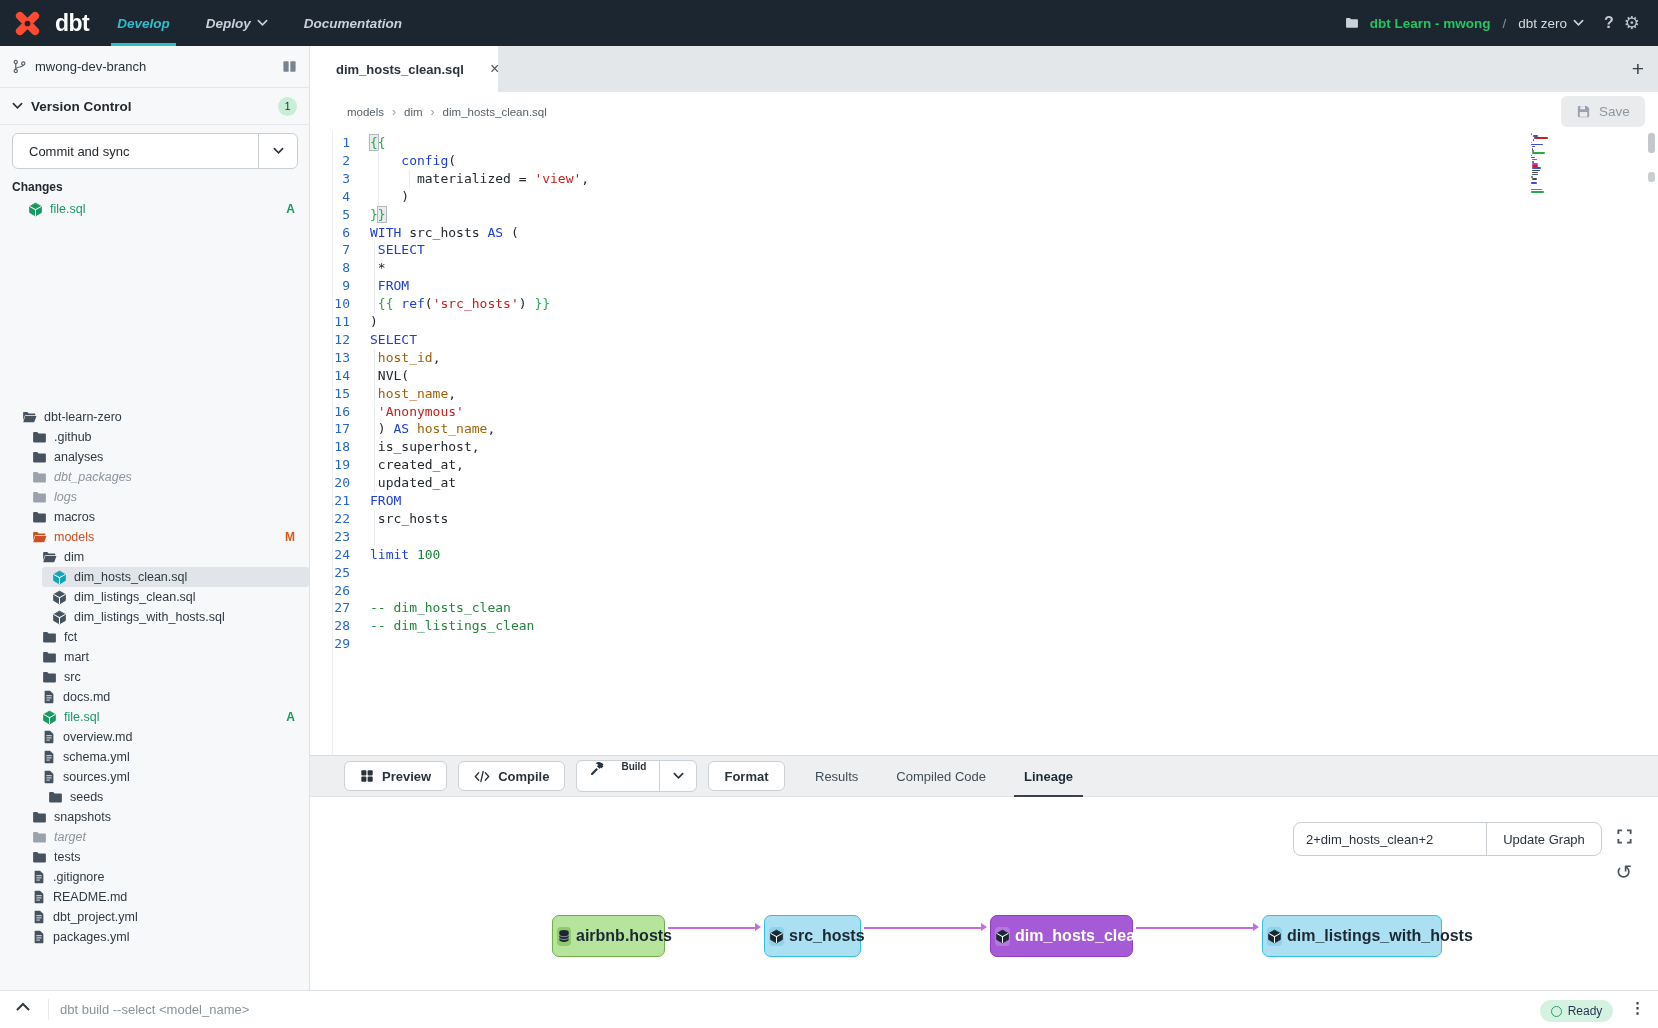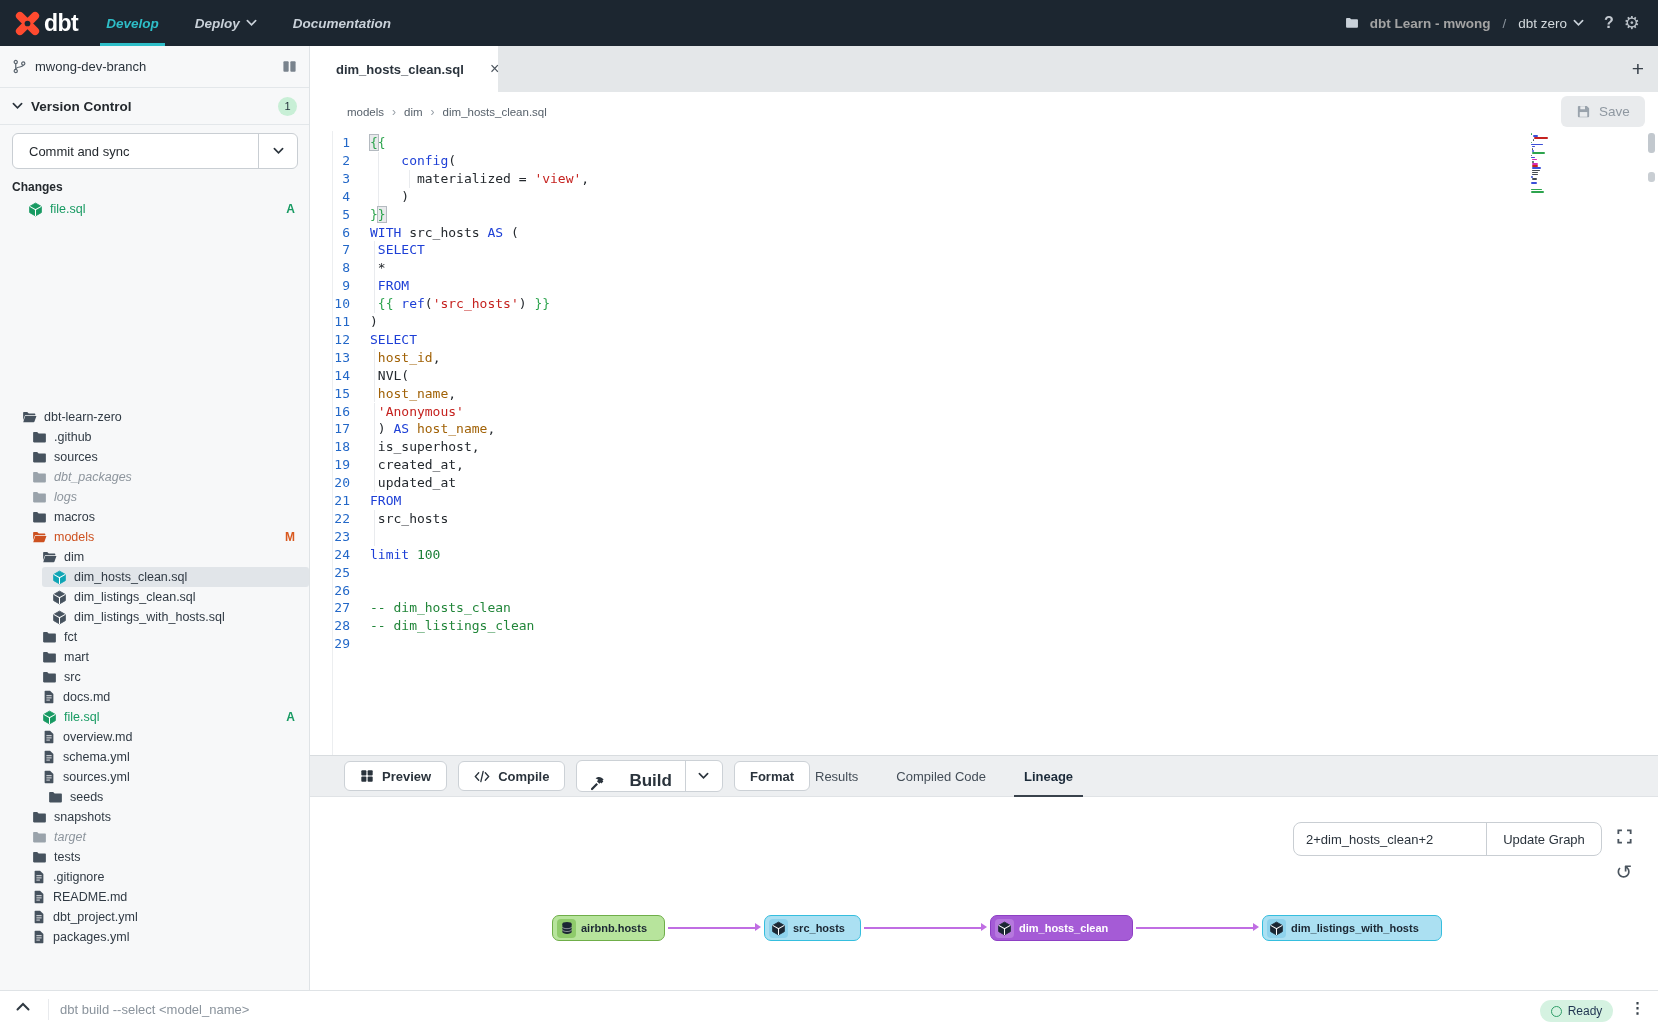--- a/index.html
+++ b/index.html
@@ -1,28 +1,28 @@
 <!DOCTYPE html>
 <html><head>
 <meta charset="utf-8">
 <style>
   html,body{margin:0;padding:0;background:#fff;font-family:"Liberation Sans",sans-serif;}
   #app{position:relative;width:1658px;height:1028px;overflow:hidden;background:#fff;}
   .abs{position:absolute;}
 
   
   .topnav{left:0;top:0;width:1658px;height:46px;background:#1c2630;display:flex;align-items:center;z-index:30;}
-  .logo{display:flex;align-items:center;gap:3px;padding:0 14px 0 14px;cursor:pointer;}
+  .logo{display:flex;align-items:center;gap:14px;padding:0 14px 0 14px;cursor:pointer;}
   .logo-word{color:#fff;font-size:23px;font-weight:bold;letter-spacing:-.5px;}
   .nav-items{display:flex;align-items:center;height:100%;margin-left:14px;gap:36px;font-style:italic;}
   .nav-item{position:relative;height:100%;display:flex;align-items:center;gap:6px;color:#c9d1d9;font-size:13.5px;font-weight:bold;cursor:pointer;}
   .nav-item.active{color:#2ebec8;}
   .nav-item.active::after{content:"";position:absolute;left:-6px;right:-6px;bottom:0;height:3px;background:#2ebec8;}
   .tn-right{margin-left:auto;display:flex;align-items:center;gap:10px;padding-right:18px;color:#c9d1d9;font-size:13.5px;}
-  .tn-project{font-weight:bold;color:#a3a3a3;display:flex;align-items:center;gap:11px;cursor:pointer;}
+  .tn-project{font-weight:bold;color:#22c55e;display:flex;align-items:center;gap:11px;cursor:pointer;}
   .tn-sep{color:#8a939c;margin:0 2px;}
   .tn-env{display:flex;align-items:center;gap:6px;color:#d4dade;cursor:pointer;}
   .tn-help{color:#c3c9d0;font-weight:bold;font-size:16px;margin-left:10px;cursor:pointer;}
   .tn-gear{cursor:pointer;line-height:1;}
 
   
   .sidebar{left:0;top:46px;width:310px;height:944px;background:#f7f8f9;border-right:1px solid #dfe3e6;box-sizing:border-box;}
   .branch-row{position:absolute;left:0;top:0;width:100%;height:42px;border-bottom:1px solid #e3e7ea;display:flex;align-items:center;padding:0 12px;box-sizing:border-box;gap:8px;}
   .branch-name{font-size:13px;color:#2a333c;}
   .branch-row .right{margin-left:auto;cursor:pointer;}
@@ -73,35 +73,35 @@
   .mmb{position:absolute;height:1.6px;border-radius:1px;}
   .vsb{position:absolute;left:1337px;top:0;width:9px;height:624px;}
   .vsb .th1{position:absolute;left:1px;top:2px;width:7px;height:20px;background:#c2c8ce;border-radius:3px;}
   .vsb .th2{position:absolute;left:1px;top:41px;width:7px;height:10px;background:#c9ced3;border-radius:3px;}
 
   
   .toolbar{left:310px;top:755px;width:1348px;height:42px;background:#edeff1;border-top:1px solid #d8dcdf;border-bottom:1px solid #e0e3e6;box-sizing:border-box;}
   .tb-btns{position:absolute;left:34px;top:0;height:100%;display:flex;align-items:center;gap:11px;}
   .btn{height:30px;background:#fff;border:1px solid #ccd1d6;border-radius:6px;display:flex;align-items:center;gap:8px;padding:0 15px;font-size:13px;font-weight:bold;color:#2a333c;cursor:pointer;box-sizing:border-box;}
   .btn-split{display:flex;height:30px;border:1px solid #ccd1d6;border-radius:6px;background:#fff;overflow:hidden;}
-  .btn-split .main{display:flex;align-items:flex-end;gap:24px;padding:0 13px;font-size:17px;font-weight:bold;color:#2a333c;cursor:pointer;}
+  .btn-split .main{display:flex;align-items:flex-start;gap:16px;padding:0 13px;font-size:10px;font-weight:bold;color:#2a333c;cursor:pointer;}
   .btn-split .chev{width:36px;display:flex;align-items:center;justify-content:center;border-left:1px solid #ccd1d6;cursor:pointer;}
   .rtabs{position:absolute;left:505px;top:0;height:100%;display:flex;align-items:center;gap:38px;}
   .rtab{position:relative;height:100%;display:flex;align-items:center;font-size:13px;color:#434d57;cursor:pointer;}
   .rtab.active{color:#1c2b3a;font-weight:bold;}
   .rtab.active::after{content:"";position:absolute;left:-10px;right:-10px;bottom:-1px;height:2.5px;background:#39424c;}
 
   
   .lineage{left:310px;top:797px;width:1348px;height:193px;background:#fff;}
   .lin-ctrl{position:absolute;left:983px;top:25px;height:34px;display:flex;border:1px solid #c9ced3;border-radius:8px;background:#fff;box-sizing:border-box;}
   .lin-input{width:192px;display:flex;align-items:center;padding-left:12px;font-size:13px;color:#2a333c;box-sizing:border-box;}
   .lin-update{width:114px;display:flex;align-items:center;justify-content:center;font-size:13px;color:#2a333c;border-left:1px solid #c9ced3;cursor:pointer;}
   .lin-icon{position:absolute;left:1300px;width:28px;height:28px;display:flex;align-items:center;justify-content:center;cursor:pointer;}
   .refresh-glyph{font-size:20px;color:#4a545e;font-family:"DejaVu Sans",sans-serif;line-height:1;}
-  .lnode{position:absolute;top:118px;height:26px;border-radius:7px;display:flex;align-items:center;gap:5px;padding:0 9px 0 4px;box-sizing:border-box;font-size:11px;font-weight:bold;cursor:pointer;white-space:nowrap;}
+  .lnode{position:absolute;top:118px;height:42px;border-radius:7px;display:flex;align-items:center;gap:5px;padding:0 9px 0 4px;box-sizing:border-box;font-size:16px;font-weight:bold;cursor:pointer;white-space:nowrap;}
   .lnode .chip{width:19px;height:19px;border-radius:4px;display:flex;align-items:center;justify-content:center;}
   .lnode.source{background:#b7e49c;border:1.5px solid #6fae49;color:#1b2733;}
   .lnode.source .chip{background:#8fcb6b;}
   .lnode.model{background:#abe0f2;border:1.5px solid #35bede;color:#1b2733;}
   .lnode.model .chip{background:#8ed2ec;}
   .lnode.focal{background:#a55bd6;border:1.5px solid #8e3fc4;color:#fff;}
   .lnode.focal .chip{background:#b678de;}
   .ledge{position:absolute;height:1.6px;background:#c06ee3;top:130px;}
   .lhead{position:absolute;top:126px;width:0;height:0;border-left:6px solid #c06ee3;border-top:4.5px solid transparent;border-bottom:4.5px solid transparent;}
 
@@ -236,21 +236,21 @@
             </svg>
           </span>
     <span class="lbl">.github</span>
         </div>
         <div class="trow" style="padding-left: 32px;">
           <span>
             <svg width="15" height="15" viewBox="0 0 16 16" style="display:block">
               <path fill="#46525e" d="M1.2 3.2c0-.6.5-1 1-1h3.3l1.6 1.5h6.7c.6 0 1 .5 1 1v7.6c0 .6-.4 1-1 1H2.2c-.5 0-1-.4-1-1z"></path>
             </svg>
           </span>
-    <span class="lbl">sources</span>
+    <span class="lbl">analyses</span>
         </div>
         <div class="trow it" style="padding-left: 32px;">
           <span>
             <svg width="15" height="15" viewBox="0 0 16 16" style="display:block">
               <path fill="#9aa3ab" d="M1.2 3.2c0-.6.5-1 1-1h3.3l1.6 1.5h6.7c.6 0 1 .5 1 1v7.6c0 .6-.4 1-1 1H2.2c-.5 0-1-.4-1-1z"></path>
             </svg>
           </span>
     <span class="lbl">dbt_packages</span>
         </div>
         <div class="trow it" style="padding-left: 32px;">

